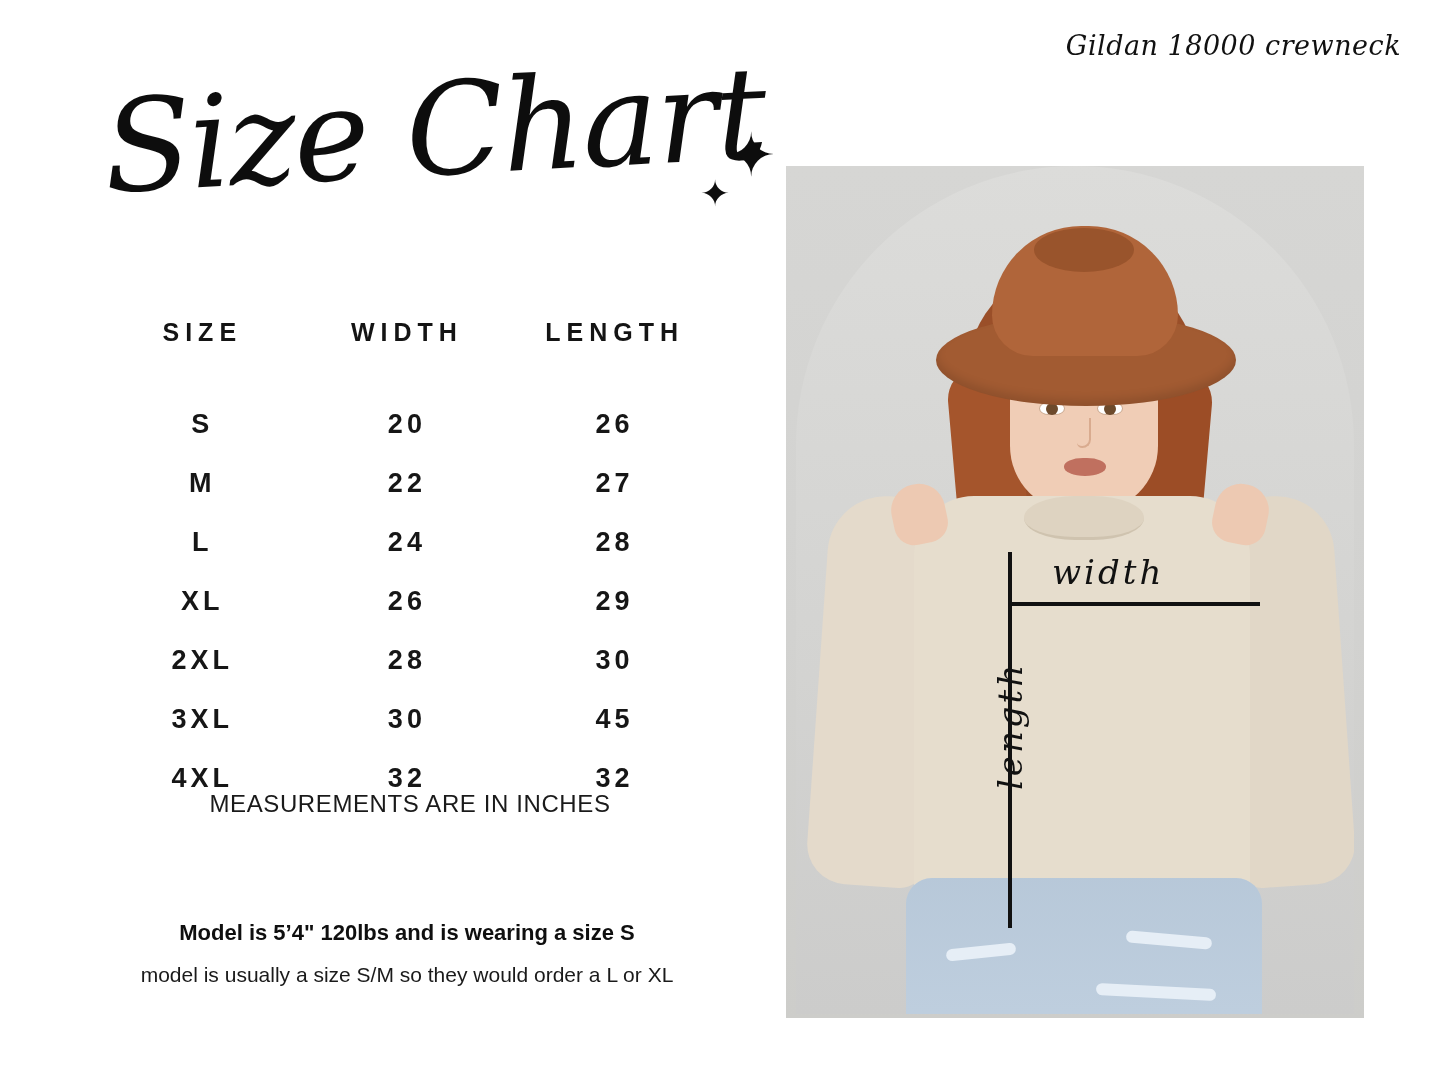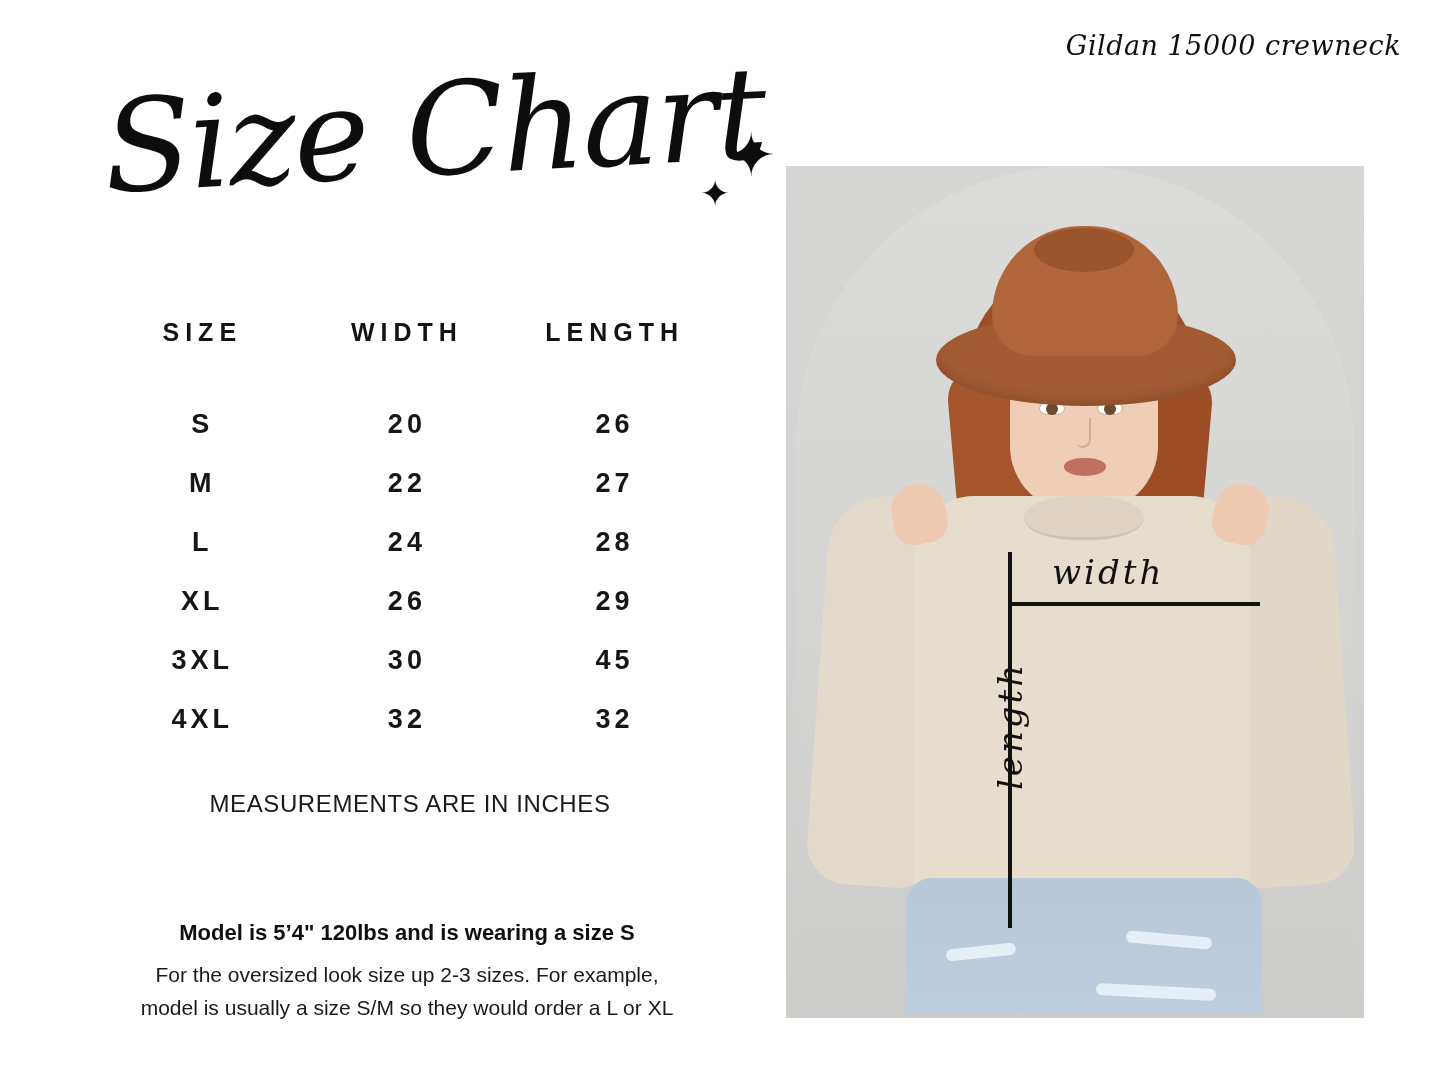--- a/index.html
+++ b/index.html
@@ -299,21 +299,21 @@
     font-size: 34px;
     letter-spacing: 3px;
     color: #111;
     transform: rotate(-90deg);
     transform-origin: center center;
   }
 </style>
 </head>
 <body>
 
-<div class="brand-label">Gildan 15000 crewneck</div>
+<div class="brand-label">Gildan 18000 crewneck</div>
 
 <div class="title-wrap">
   <div class="title">Size Chart</div>
   <div class="sparkle big">✦</div>
   <div class="sparkle small">✦</div>
 </div>
 
 <div class="table-wrap">
   <table class="size-table">
     <thead>
@@ -338,38 +338,42 @@
         <td>L</td>
         <td>24</td>
         <td>28</td>
       </tr>
       <tr>
         <td>XL</td>
         <td>26</td>
         <td>29</td>
       </tr>
       <tr>
+        <td>2XL</td>
+        <td>28</td>
+        <td>30</td>
+      </tr>
+      <tr>
         <td>3XL</td>
         <td>30</td>
         <td>45</td>
       </tr>
       <tr>
         <td>4XL</td>
         <td>32</td>
         <td>32</td>
       </tr>
     </tbody>
   </table>
 </div>
 
 <div class="measure-note">MEASUREMENTS ARE IN INCHES</div>
 
 <div class="model-notes">
   <div class="line-bold">Model is 5’4" 120lbs and is wearing a size S</div>
-  <div class="line">For the oversized look size up 2-3 sizes. For example,</div>
   <div class="line">model is usually a size S/M so they would order a L or XL</div>
 </div>
 
 <div class="photo">
   <div class="photo-inner"></div>
   <div class="arch">
     <div class="fig hair-back"></div>
     <div class="fig hair-left"></div>
     <div class="fig hair-right"></div>
 

